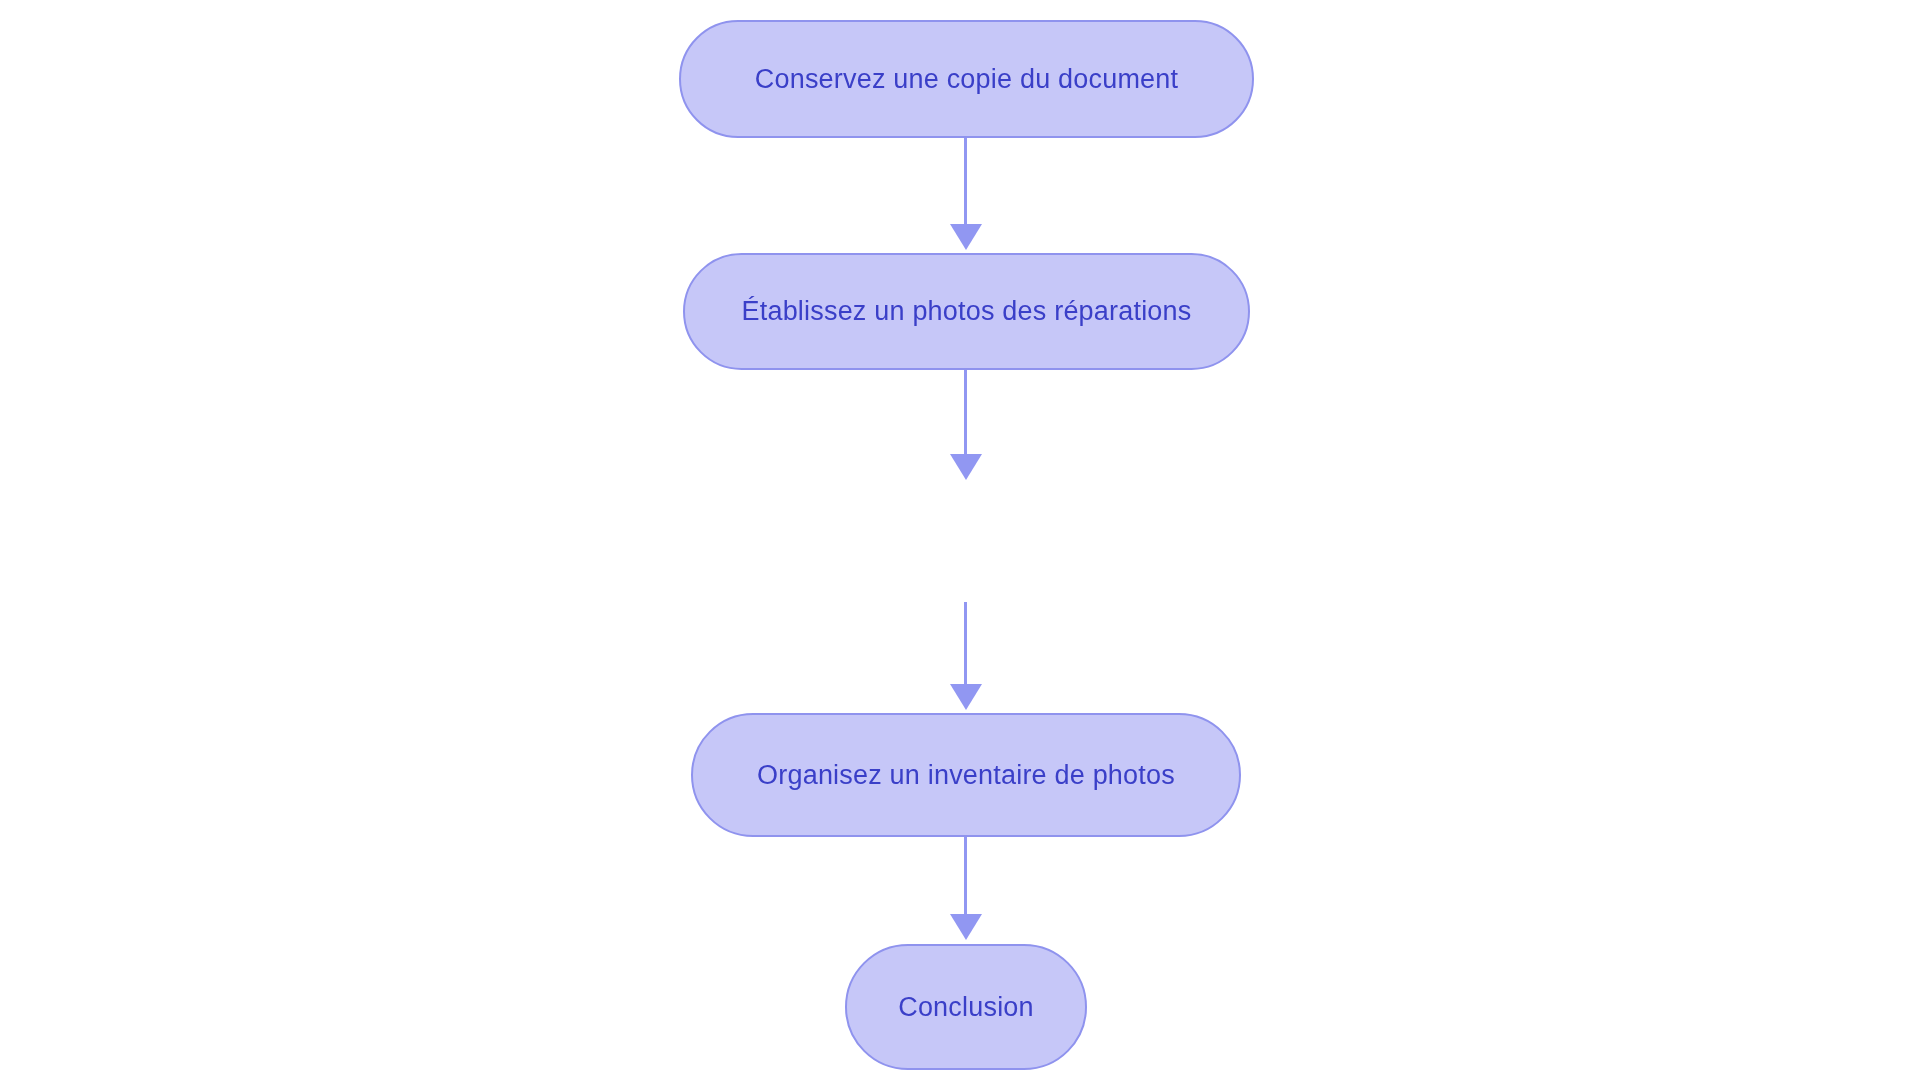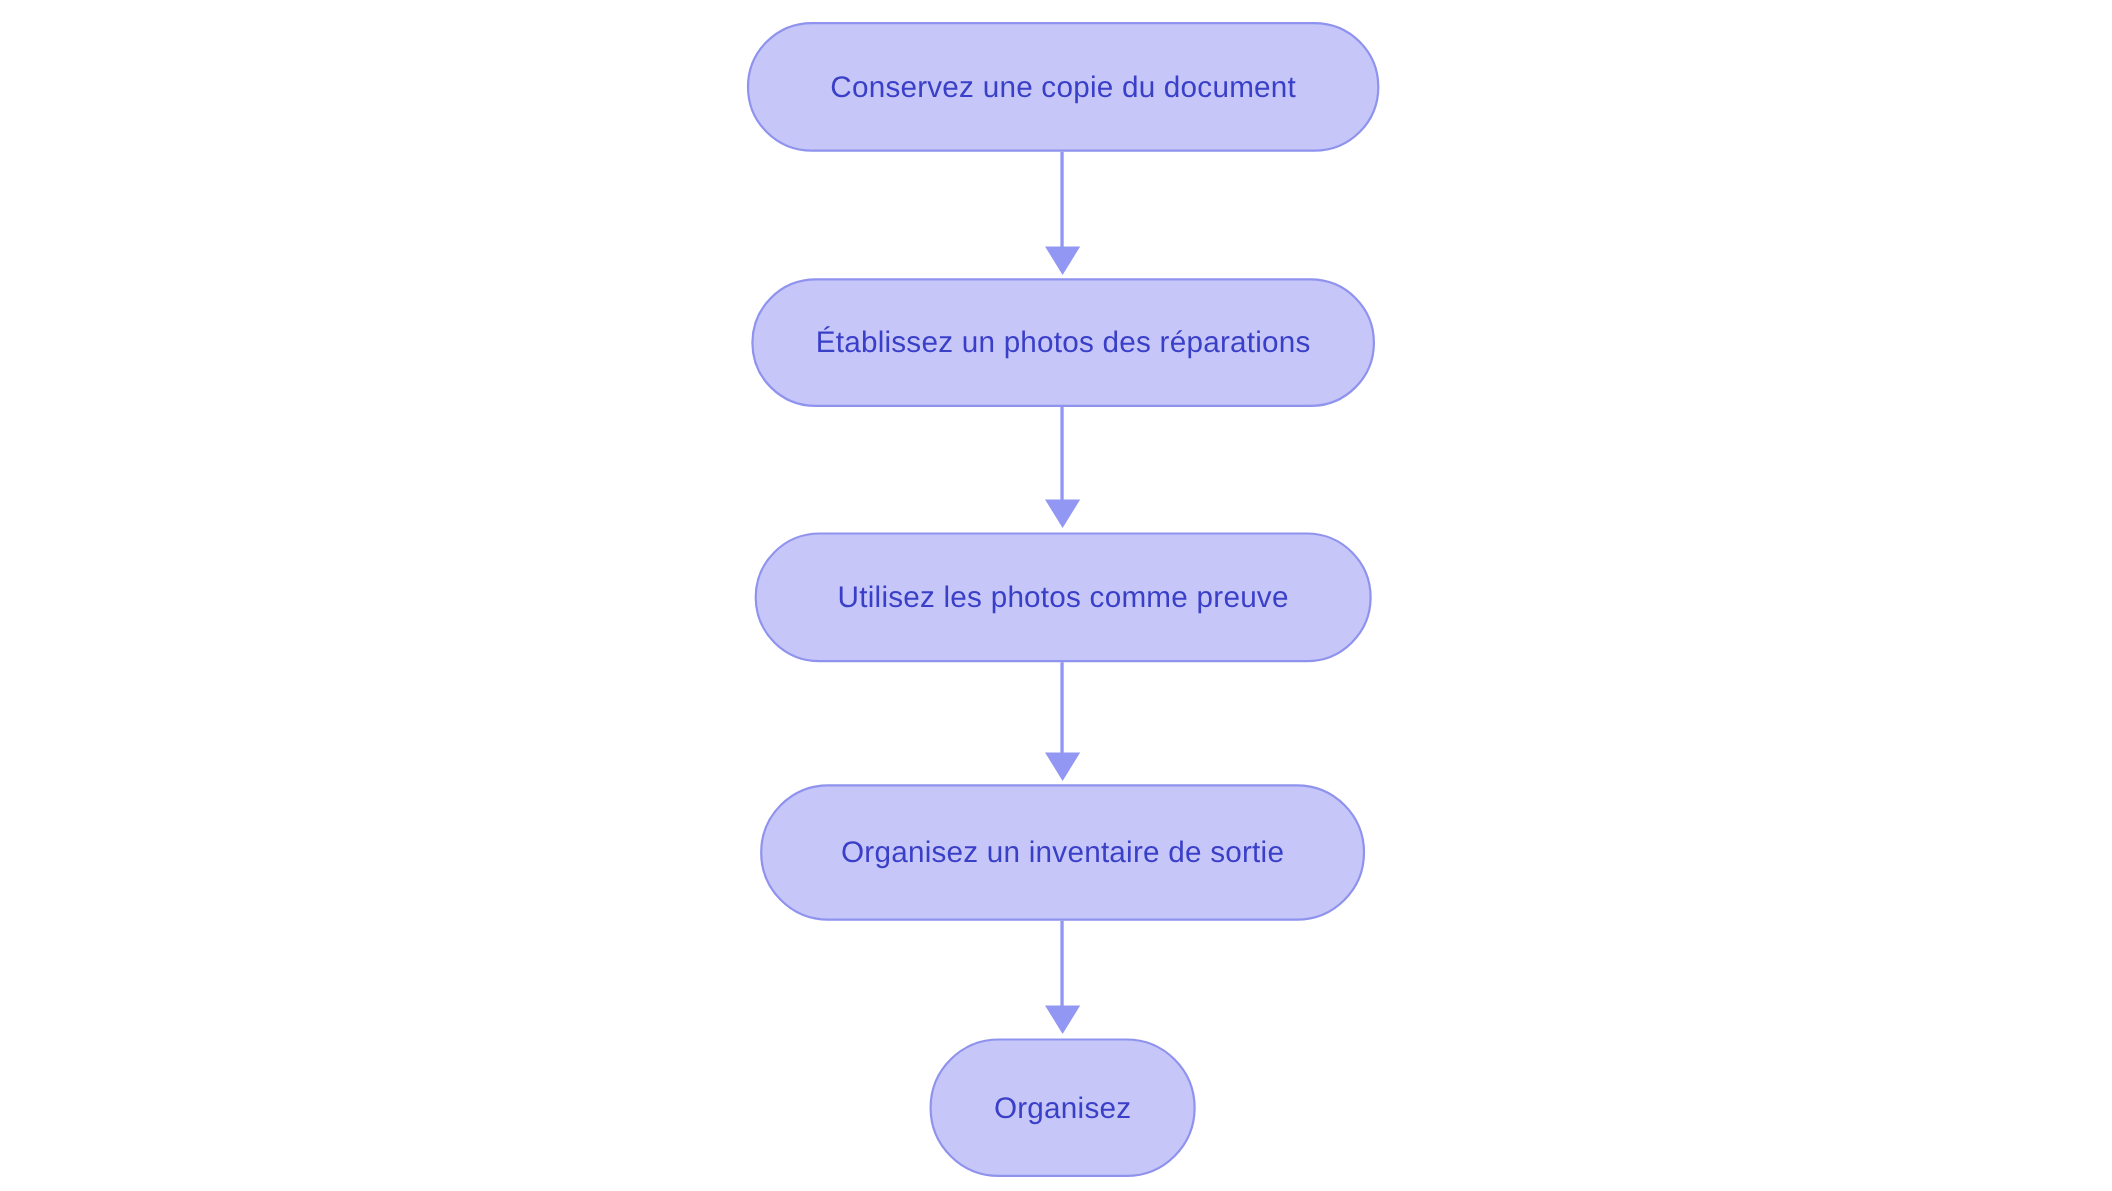--- a/index.html
+++ b/index.html
@@ -85,35 +85,32 @@
 
   <div class="flow-node n2">
     <span>Établissez un photos des réparations</span>
   </div>
 
   <div class="flow-arrow a2">
     <div class="arrow-shaft"></div>
     <div class="arrow-head"></div>
   </div>
 
-  <div class="flow-node n3">
-    <span>Utilisez les photos comme preuve</span>
-  </div>
 
   <div class="flow-arrow a3">
     <div class="arrow-shaft"></div>
     <div class="arrow-head"></div>
   </div>
 
   <div class="flow-node n4">
-    <span>Organisez un inventaire de sortie</span>
+    <span>Organisez un inventaire de photos</span>
   </div>
 
   <div class="flow-arrow a4">
     <div class="arrow-shaft"></div>
     <div class="arrow-head"></div>
   </div>
 
   <div class="flow-node n5">
-    <span>Organisez</span>
+    <span>Conclusion</span>
   </div>
 
 </div>
 
 </body></html>

